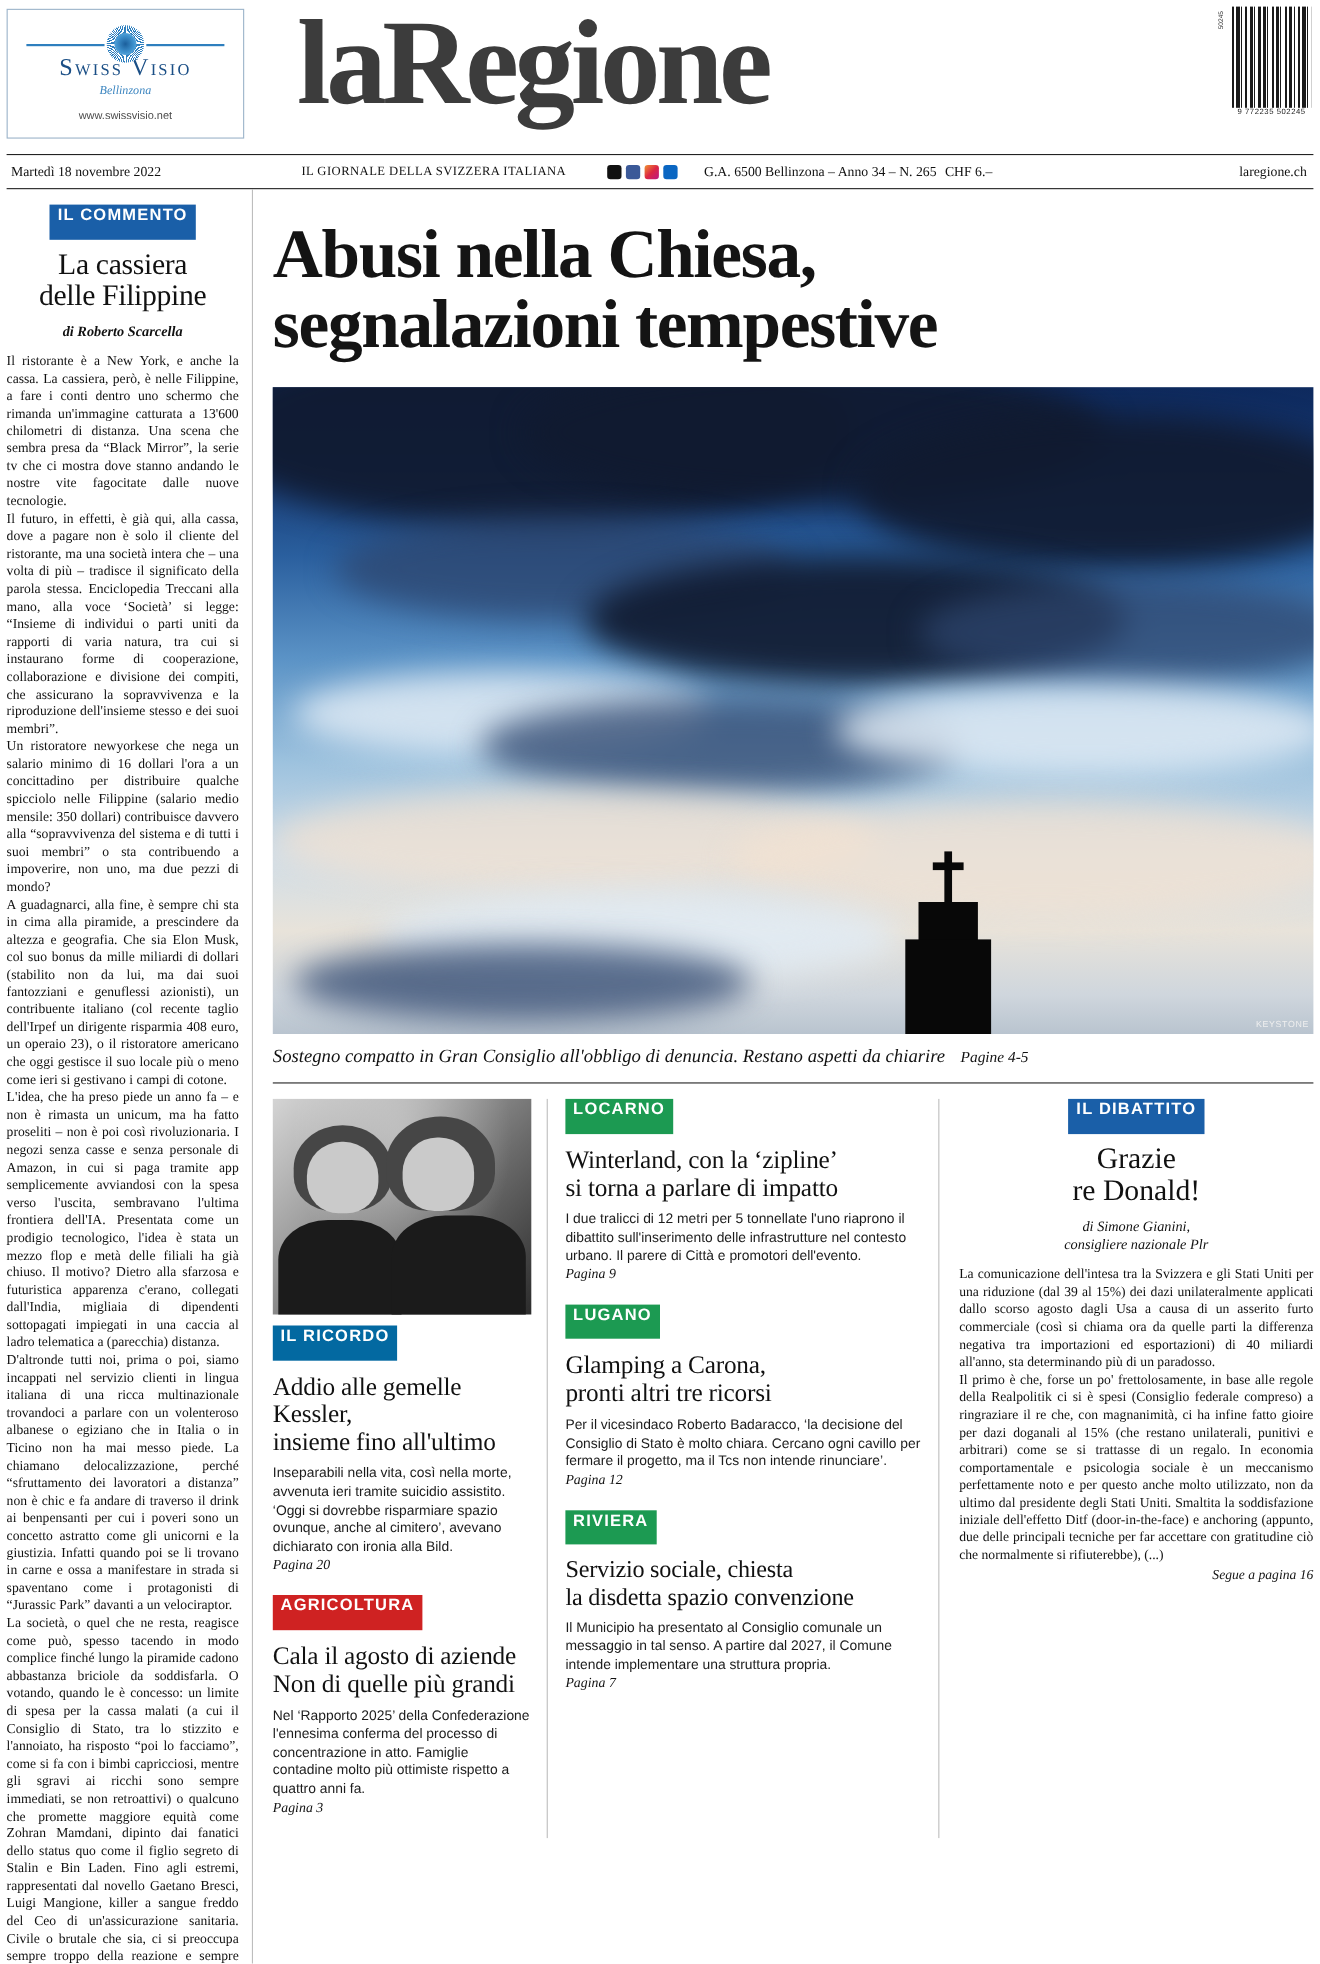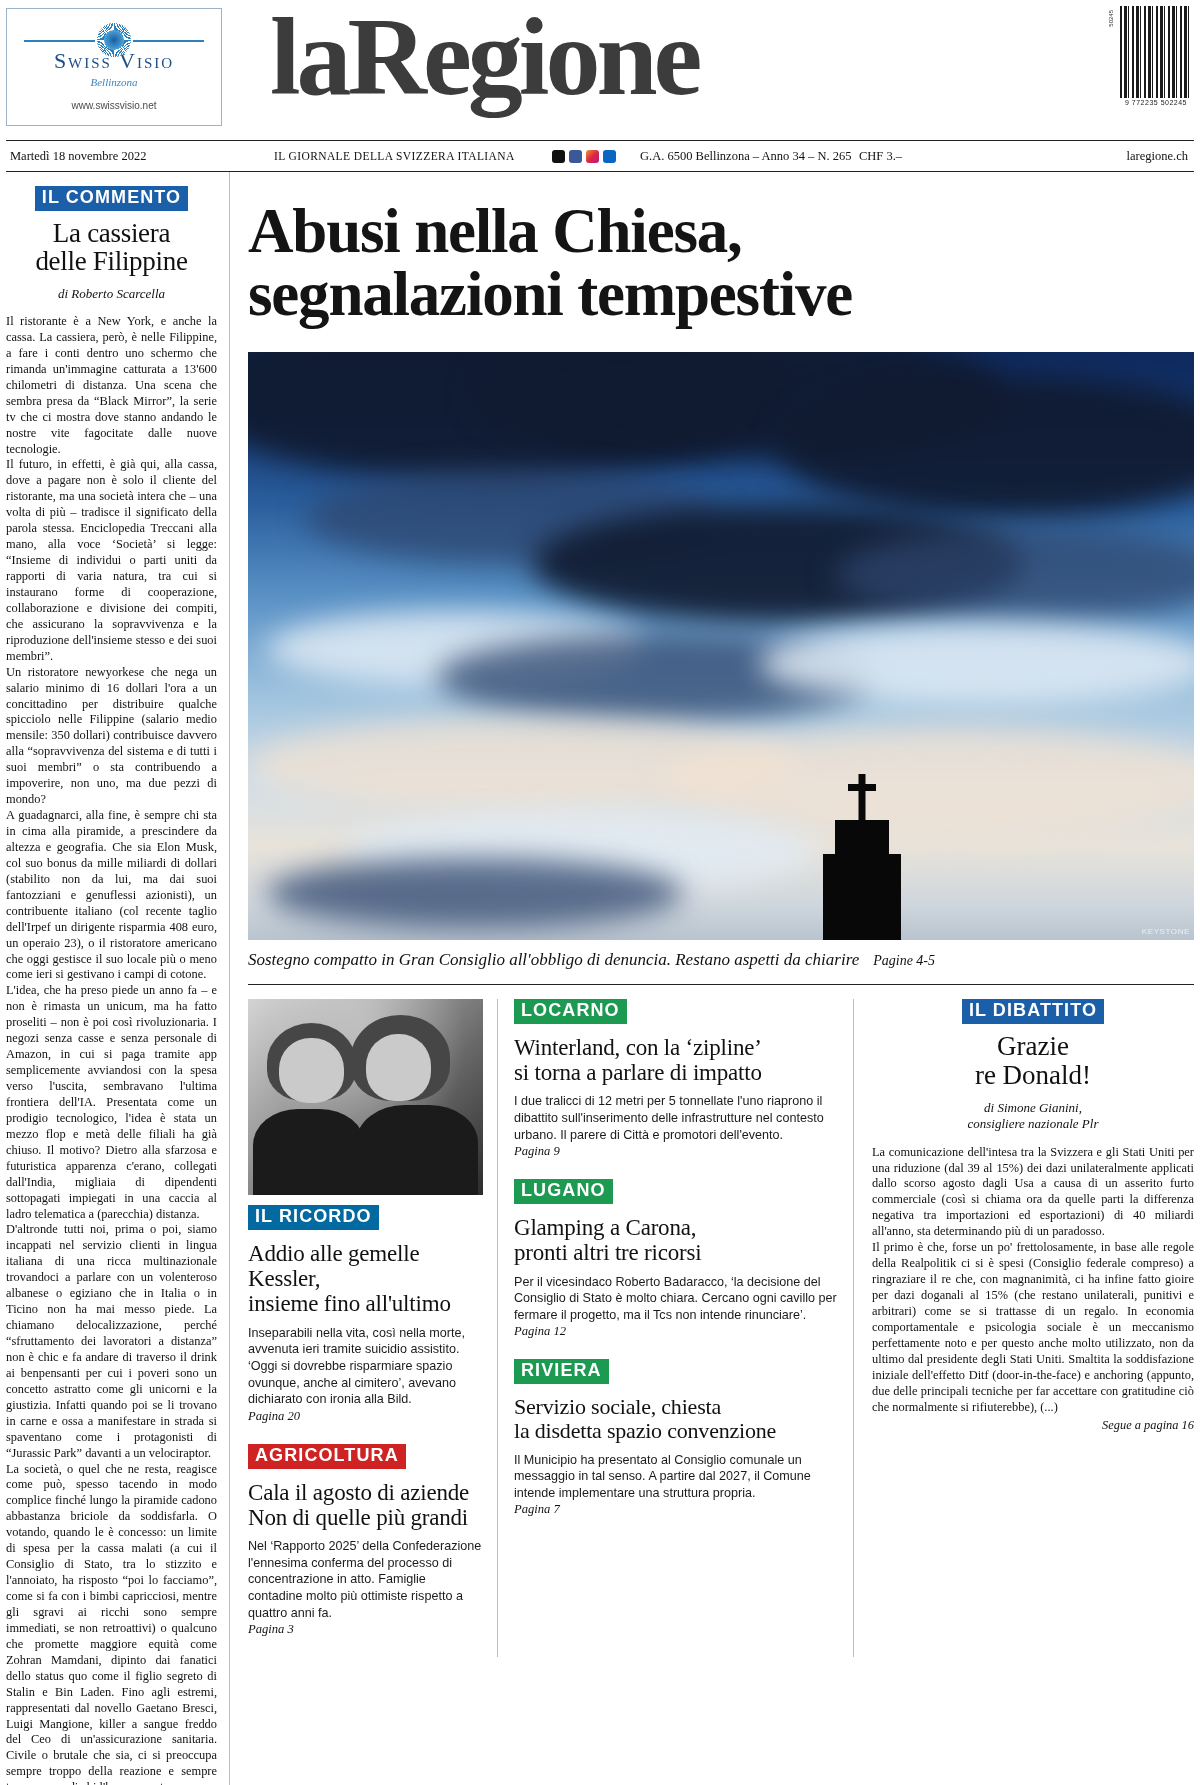--- a/index.html
+++ b/index.html
@@ -100,38 +100,38 @@
     position:relative;margin:0 6px;display:flex;
   }
   .col-left{
     width:224px;flex:0 0 224px;padding-top:14px;padding-right:12px;
     border-right:1px solid #bdbdbd;box-sizing:border-box;
   }
   .col-main{flex:1;padding-left:18px;padding-top:10px;box-sizing:border-box;}
 
   
   .kicker{
-    display:inline-block;padding:2px 7px 3px 7px;
+    display:inline-block;padding:2px 7px 13px 7px;
     font-family:"Liberation Sans",sans-serif;font-weight:bold;
-    font-size:18px;letter-spacing:1.1px;color:#fff;line-height:1.1;
+    font-size:15px;letter-spacing:1.1px;color:#fff;line-height:1.1;
   }
   .kicker.blue{background:#1a5fa8;}
   .kicker.green{background:#1c9a52;}
   .kicker.orange{background:#0369a1;}
   .kicker.red{background:#cf2222;}
 
   .center-k{text-align:center;}
 
   .com-title{
     font-family:"Liberation Serif",serif;font-size:27px;line-height:1.06;
     text-align:center;margin:8px 0 0 0;font-weight:normal;letter-spacing:-.3px;
   }
   .com-author{
     font-family:"Liberation Serif",serif;font-style:italic;font-size:13px;
-    text-align:center;margin:10px 0 12px 0;
+    text-align:center;margin:10px 0 12px 0;font-weight:bold;
   }
   .body-text{
     font-family:"Liberation Serif",serif;font-size:12.4px;line-height:1.285;
     text-align:justify;text-justify:inter-word;hyphens:auto;
   }
   .body-text p{margin:0;}
 
   
   .headline{
     font-family:"Liberation Serif",serif;font-weight:bold;
@@ -267,21 +267,21 @@
   <div class="info-strip">
     <div class="date">Martedì 18 novembre 2022</div>
     <div class="tag">IL GIORNALE DELLA SVIZZERA ITALIANA</div>
     <div class="socials">
       <span class="soc tik"></span>
       <span class="soc fb"></span>
       <span class="soc ig"></span>
       <span class="soc li"></span>
     </div>
     <div class="issue">G.A. 6500 Bellinzona – Anno 34 – N. 265</div>
-    <div class="price">CHF 3.–</div>
+    <div class="price">CHF 6.–</div>
     <div class="web">laregione.ch</div>
   </div>
 
   <div class="content">
 
     <div class="col-left">
       <div class="center-k">
         <span class="kicker blue">IL COMMENTO</span>
       </div>
       <h2 class="com-title">

